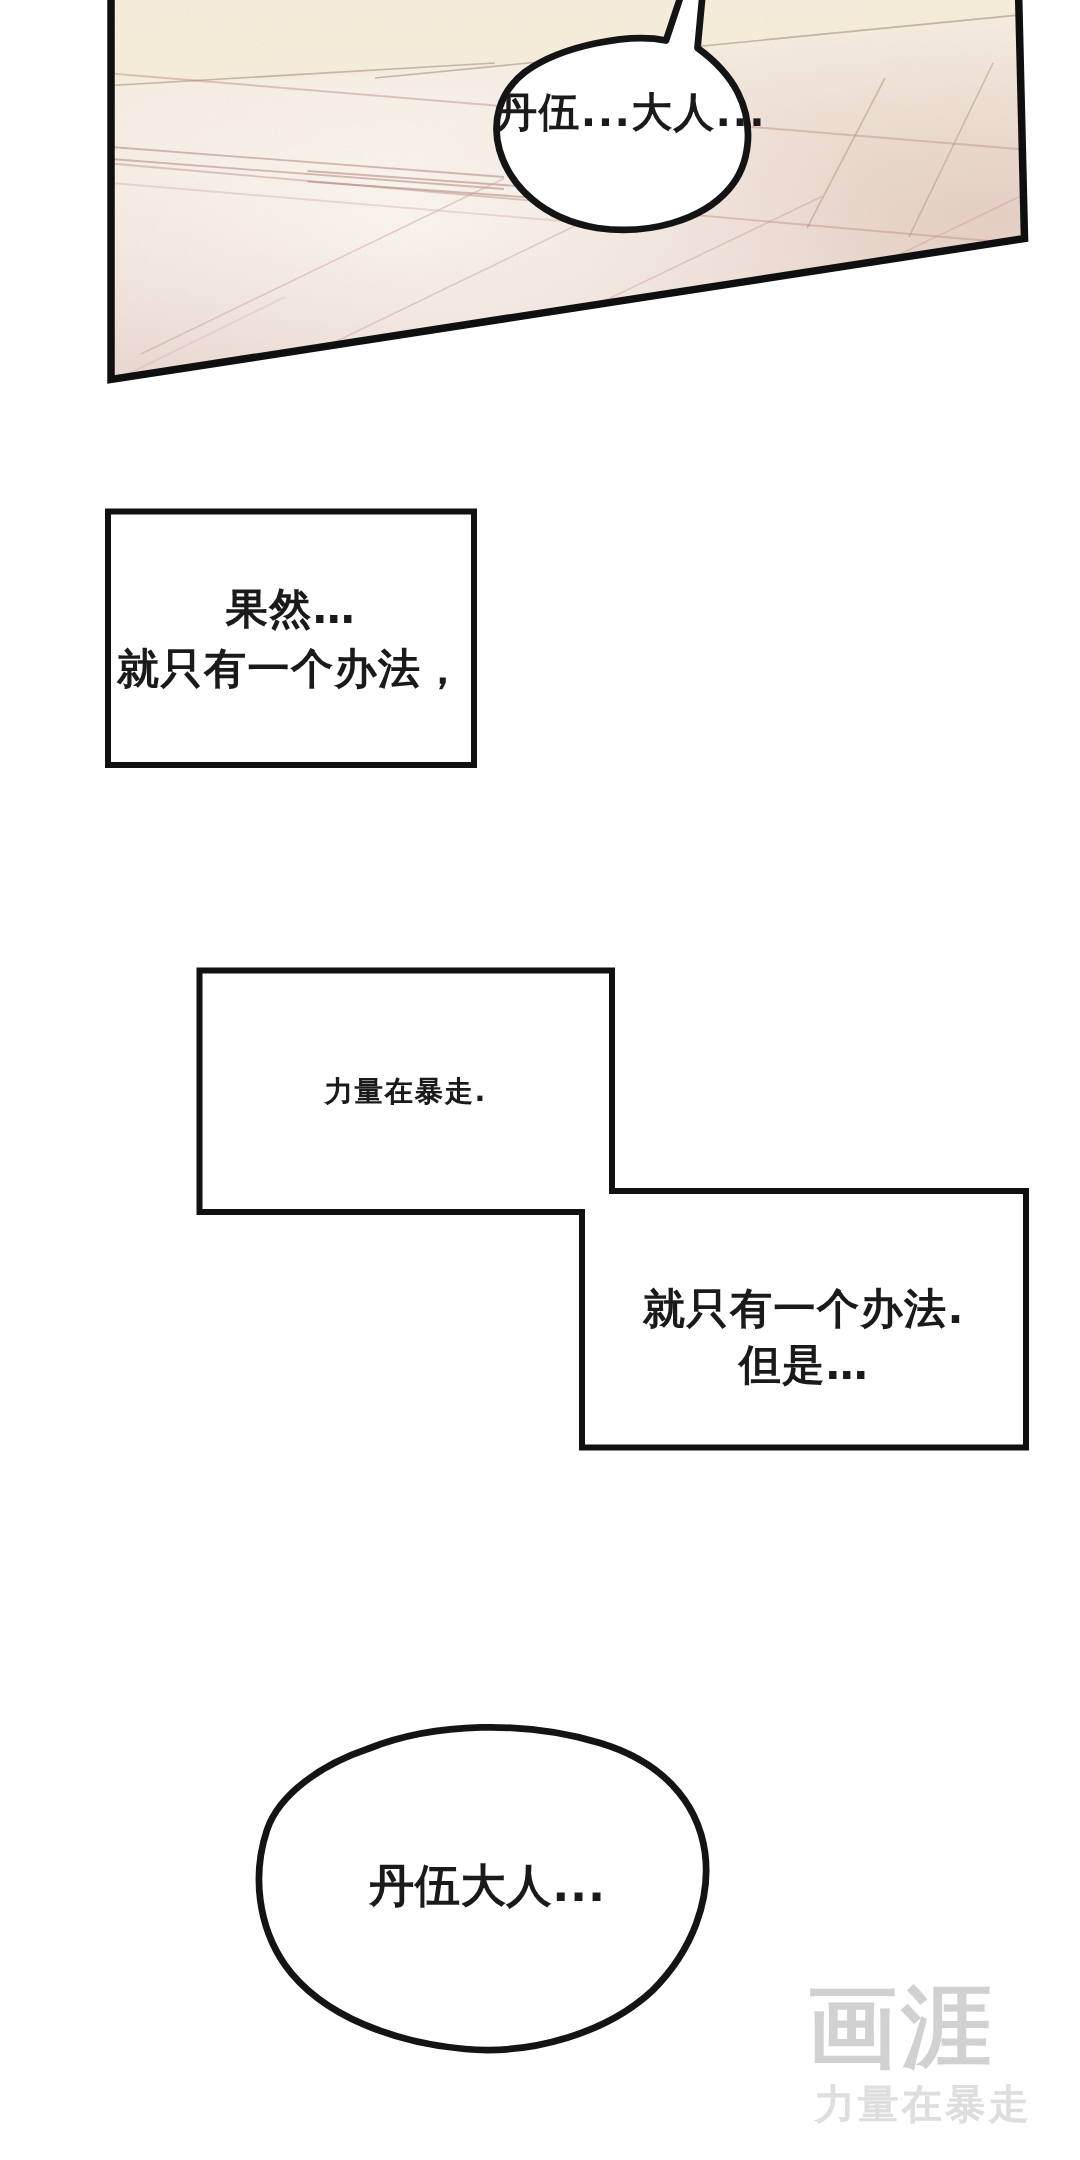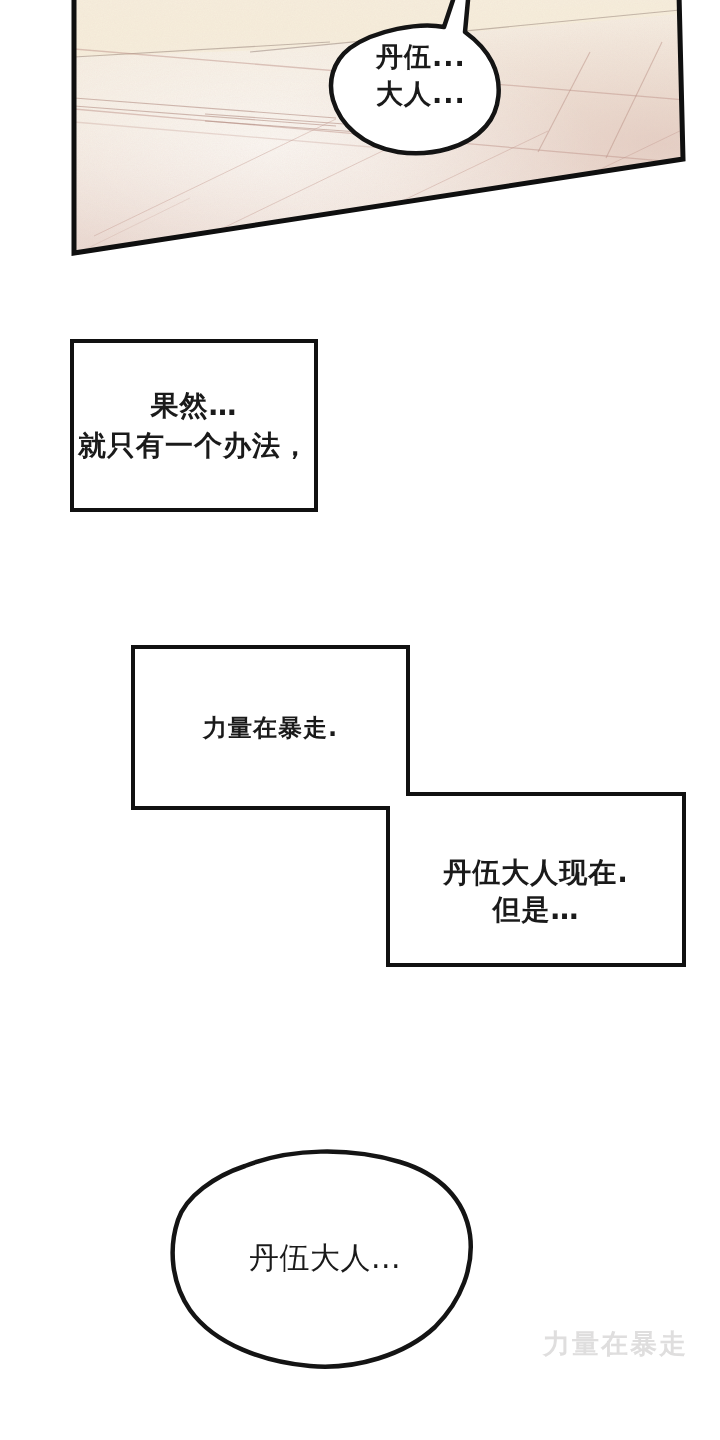--- a/index.html
+++ b/index.html
@@ -10,50 +10,50 @@
     background:#ffffff;
     overflow:hidden;
     font-family:"DejaVu Sans","Liberation Sans",sans-serif;
   }
   .abs{position:absolute;}
   
   .panel1{left:0;top:0;width:720px;height:262px;}
   .panel1 svg{display:block;}
   .bubble1-text{
     left:336px;top:4px;width:170px;height:142px;
-    display:flex;flex-direction:column;align-items:center;justify-content:center;
+    display:flex;flex-direction:row;align-items:center;justify-content:center;
     font-size:27px;line-height:37px;font-weight:600;color:#1a1a1a;
     letter-spacing:1px;text-align:center;white-space:nowrap;
   }
   
   .caption-text{
     display:flex;flex-direction:column;align-items:center;justify-content:center;
     font-weight:600;color:#1a1a1a;text-align:center;white-space:nowrap;letter-spacing:1px;
   }
   .box1{
     left:70px;top:339px;width:248px;height:173px;
     box-sizing:border-box;border:4px solid #111111;background:#ffffff;
   }
   .box1 .caption-text{width:100%;height:100%;font-size:28px;line-height:40px;}
   .box23-svg{left:100px;top:620px;}
   .box2-text{
     left:137px;top:651px;width:267px;height:153px;
-    font-size:24px;line-height:38px;
+    font-size:19px;line-height:38px;
   }
   .box3-text{
     left:392px;top:800px;width:288px;height:158px;
     padding-top:24px;box-sizing:border-box;
     font-size:28px;line-height:37px;
   }
   
   .bubble2-svg{left:150px;top:1130px;}
   .bubble2-text{
     left:190px;top:1190px;width:270px;height:135px;
     display:flex;flex-direction:column;align-items:center;justify-content:center;
-    font-size:30px;line-height:38px;font-weight:400;color:#1a1a1a;
+    font-size:30px;line-height:38px;font-weight:700;color:#1a1a1a;
     letter-spacing:0.5px;text-align:center;white-space:nowrap;
   }
   
   .watermark{left:538px;top:1322px;text-align:left;user-select:none;}
   .wm-logo{
     font-size:60px;font-weight:900;line-height:1;
     color:#d2d1d1;letter-spacing:3px;white-space:nowrap;
   }
   .wm-tagline{
     margin-top:8px;padding-left:5px;
@@ -161,35 +161,36 @@
     </div>
   </div>
 
   <svg class="abs box23-svg" width="600" height="360" viewBox="0 0 600 360">
     <path d="M33,27 H308 V174 H584 V345 H288 V188 H33 Z" fill="#ffffff" stroke="#111111" stroke-width="4"></path>
   </svg>
   <div class="abs caption-text box2-text">
     <span>力量在暴走.</span>
   </div>
   <div class="abs caption-text box3-text">
-    <span>丹伍大人现在.</span>
+    <span>就只有一个办法.</span>
     <span>但是…</span>
   </div>
 
   <svg class="abs bubble2-svg" width="340" height="250" viewBox="0 0 340 250">
     <path d="M95,36
              C140,18 200,17 250,32
              C290,44 315,70 320,105
              C324,136 312,170 285,197
              C255,225 205,240 160,236
              C115,232 65,215 40,180
              C22,154 18,120 28,90
              C36,66 65,46 95,36 Z" fill="#ffffff" stroke="#141414" stroke-width="4.5" stroke-linejoin="round"></path>
   </svg>
   <div class="abs bubble2-text">
     <span>丹伍大人...</span>
   </div>
 
   <div class="abs watermark">
+    <div class="wm-logo">画涯</div>
     <div class="wm-tagline">力量在暴走</div>
   </div>
 
 </div>
 
 </body></html>

